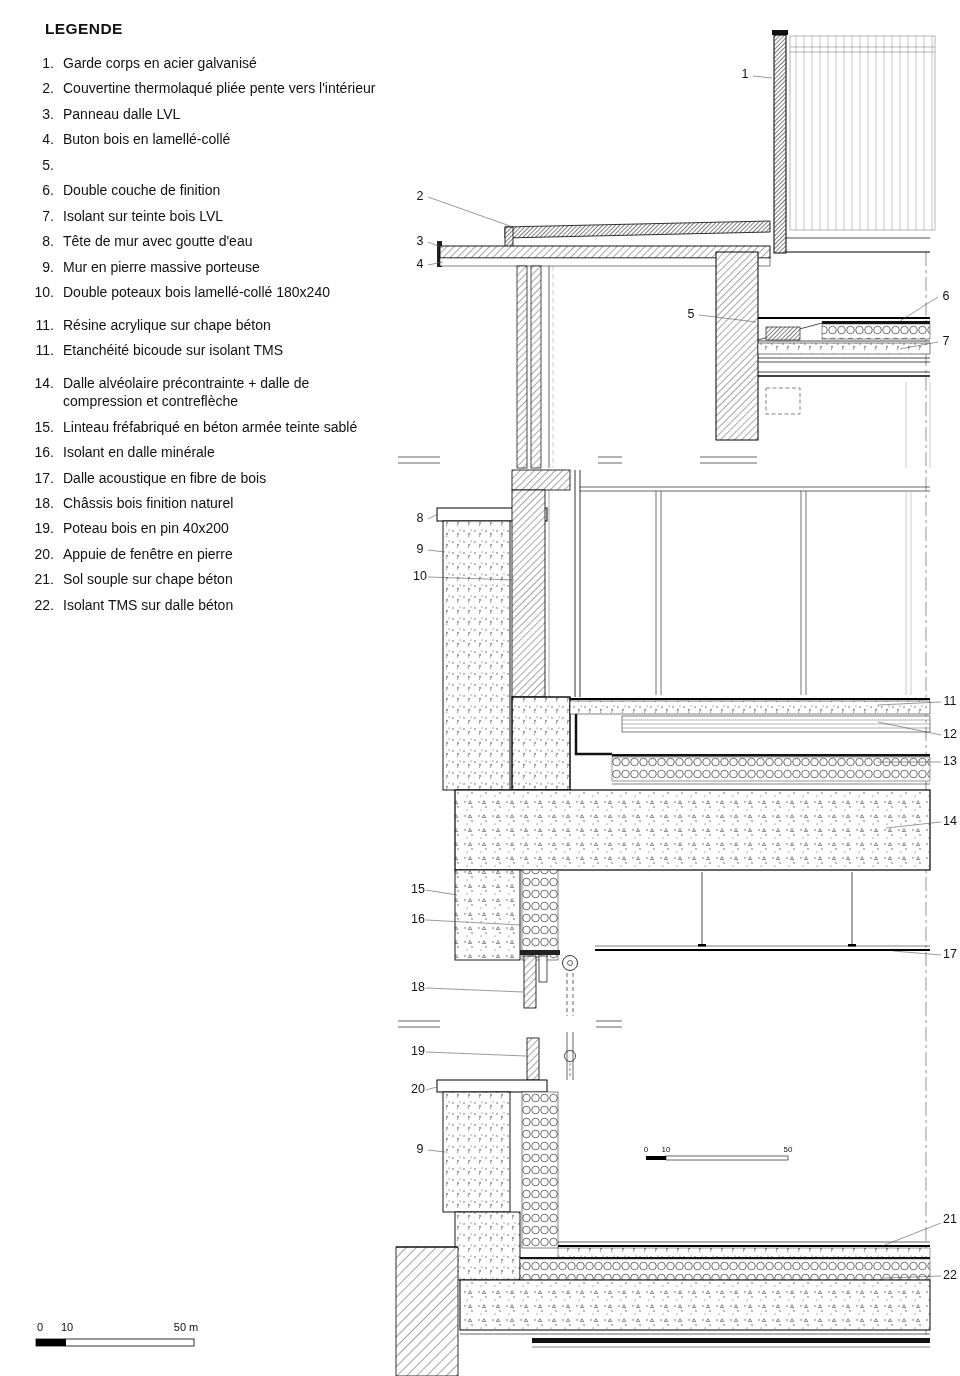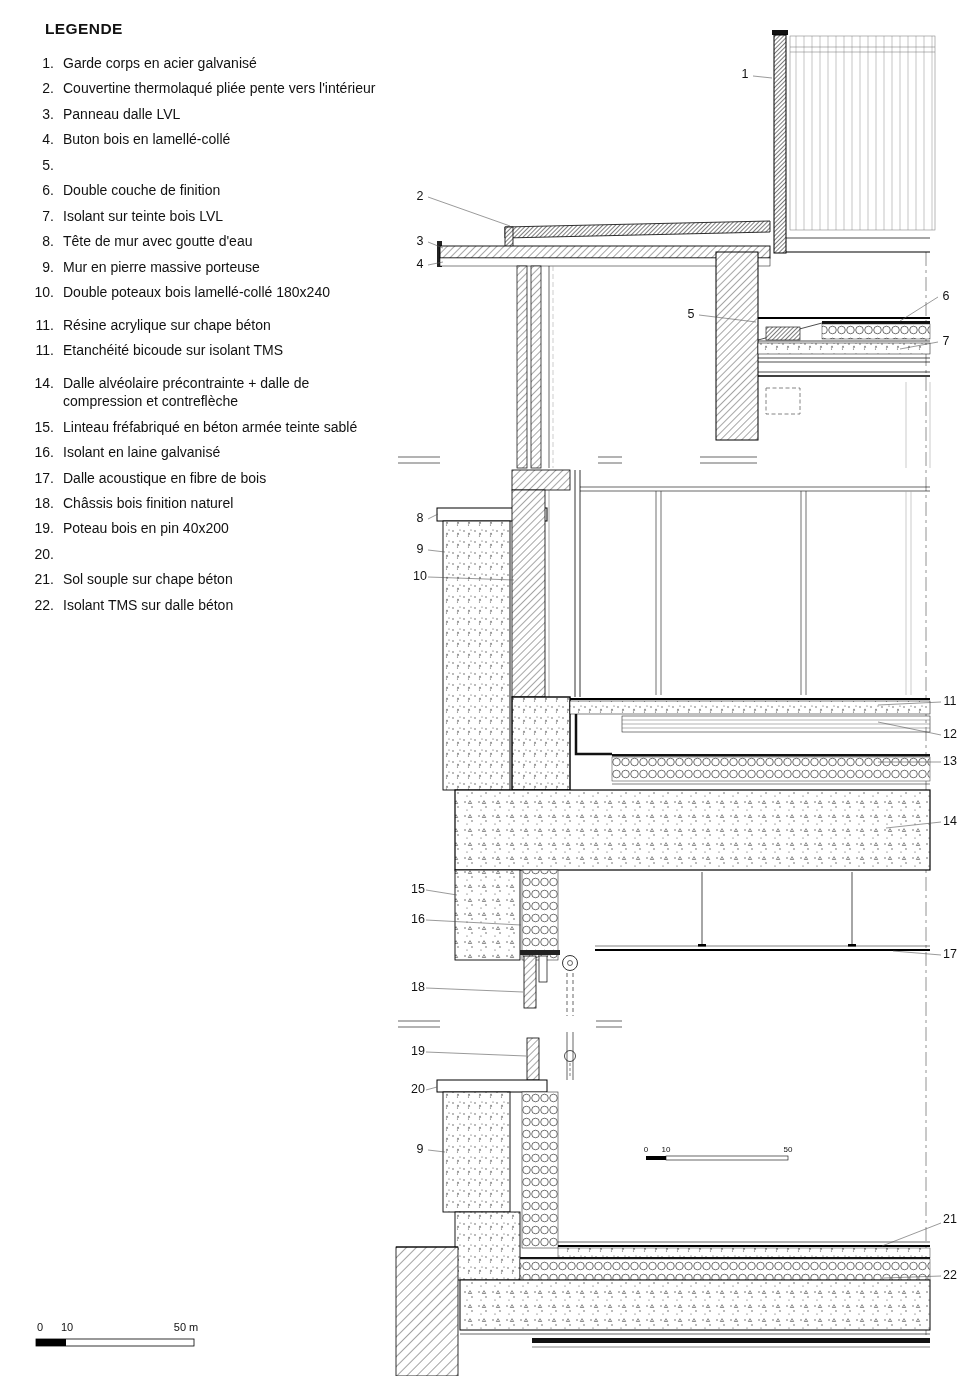--- a/index.html
+++ b/index.html
@@ -77,36 +77,37 @@
       <li class="gap">
           <span class="num">14.</span>
           <span class="txt">Dalle alvéolaire précontrainte + dalle de compression et contreflèche</span>
         </li>
       <li>
           <span class="num">15.</span>
           <span class="txt">Linteau fréfabriqué en béton armée  teinte sablé</span>
         </li>
       <li>
           <span class="num">16.</span>
-          <span class="txt">Isolant en laine galvanisé</span>
+          <span class="txt">Isolant en dalle minérale</span>
         </li>
       <li>
           <span class="num">17.</span>
           <span class="txt">Dalle acoustique en fibre de bois</span>
         </li>
       <li>
           <span class="num">18.</span>
           <span class="txt">Châssis bois finition naturel</span>
         </li>
       <li>
           <span class="num">19.</span>
           <span class="txt">Poteau bois en pin 40x200</span>
         </li>
       <li>
           <span class="num">20.</span>
+          <span class="txt">Appuie de fenêtre en pierre</span>
         </li>
       <li>
           <span class="num">21.</span>
           <span class="txt">Sol souple sur chape béton</span>
         </li>
       <li>
           <span class="num">22.</span>
           <span class="txt">Isolant TMS sur dalle béton</span>
         </li>
     </ol>

